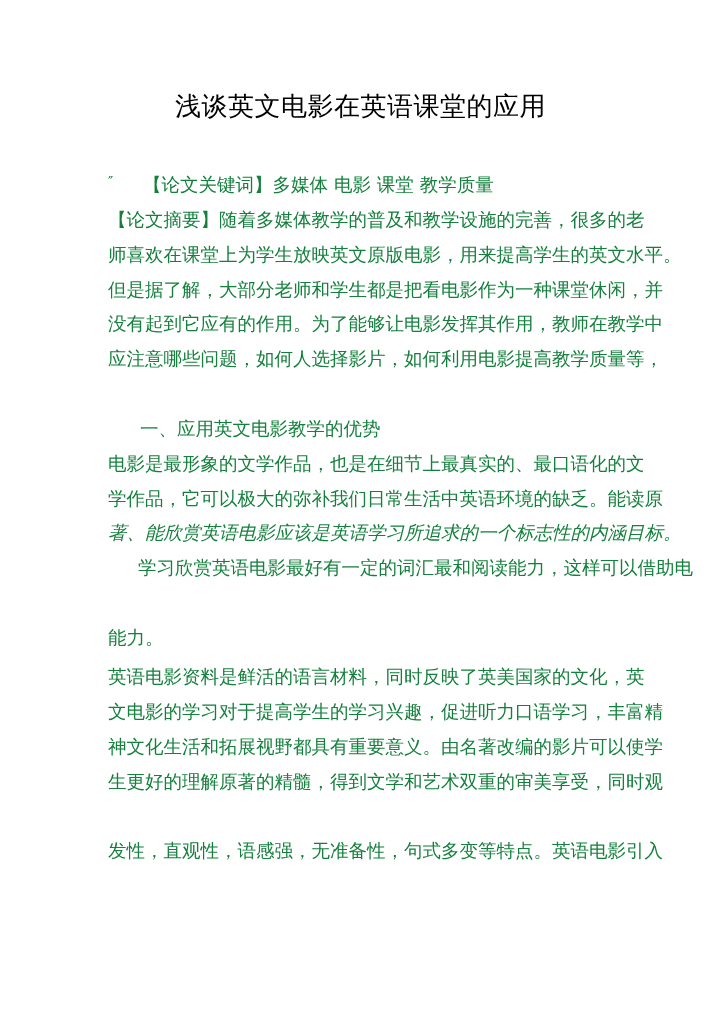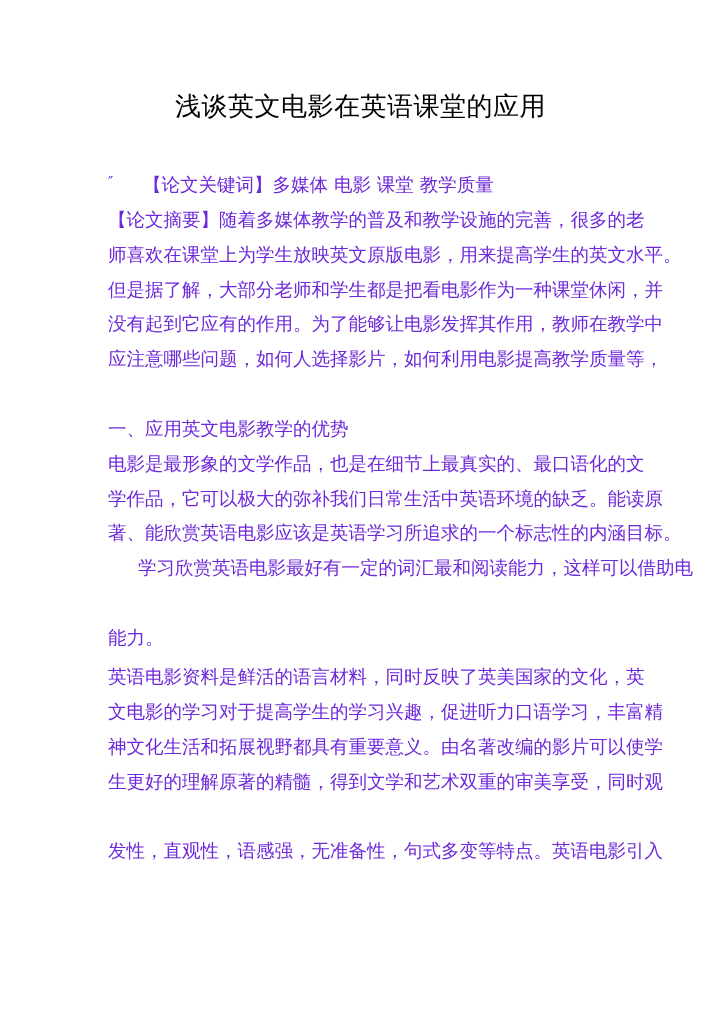--- a/index.html
+++ b/index.html
@@ -2,44 +2,44 @@
 <html><head>
 <meta charset="utf-8">
 <style>
   html, body { margin:0; padding:0; background:#ffffff; }
   body { width:721px; height:1020px; overflow:hidden; position:relative;
          font-family:"DejaVu Serif","Liberation Serif",serif; color:#111; }
   .page { position:absolute; left:0; top:0; width:572px; height:1020px; background:#fff; }
   .title { position:absolute; left:0; width:721px; top:88px; text-align:center;
            font-size:26px; line-height:36px; letter-spacing:0.5px; color:#000; }
   .line { position:absolute; left:108px; width:520px; font-size:18.5px; line-height:26px;
-          white-space:nowrap; color:#6d28d9; }
+          white-space:nowrap; color:#15803d; }
   .mark { font-size:14px; position:relative; top:-4px; }
 </style>
 </head>
 <body>
 
 <div class="page">
   <div class="title">浅谈英文电影在英语课堂的应用</div>
 
   <div class="line" style="top:172px;">
     <span class="mark">″</span>
     <span style="display:inline-block;width:18px;"></span>
     <span>【论文关键词】多媒体  电影  课堂  教学质量</span>
   </div>
 
   <div class="line" style="top:207px;"> 【论文摘要】随着多媒体教学的普及和教学设施的完善，很多的老</div>
   <div class="line" style="top:242px;">师喜欢在课堂上为学生放映英文原版电影，用来提高学生的英文水平。</div>
   <div class="line" style="top:277px;">但是据了解，大部分老师和学生都是把看电影作为一种课堂休闲，并</div>
   <div class="line" style="top:311px;">没有起到它应有的作用。为了能够让电影发挥其作用，教师在教学中</div>
   <div class="line" style="top:346px;">应注意哪些问题，如何人选择影片，如何利用电影提高教学质量等，</div>
-  <div class="line" style="top:416px;"> 一、应用英文电影教学的优势</div>
+  <div class="line" style="top:416px;margin-left:32px;"> 一、应用英文电影教学的优势</div>
   <div class="line" style="top:451px;">  电影是最形象的文学作品，也是在细节上最真实的、最口语化的文</div>
   <div class="line" style="top:486px;">学作品，它可以极大的弥补我们日常生活中英语环境的缺乏。能读原</div>
-  <div class="line" style="top:520px;">著、能欣赏英语电影应该是英语学习所追求的一个标志性的内涵目标。</div>
+  <div class="line" style="top:520px;font-style:italic;">著、能欣赏英语电影应该是英语学习所追求的一个标志性的内涵目标。</div>
   <div class="line" style="top:555px;margin-left:30px;">学习欣赏英语电影最好有一定的词汇最和阅读能力，这样可以借助电</div>
   <div class="line" style="top:625px;">能力。</div>
   <div class="line" style="top:664px;">  英语电影资料是鲜活的语言材料，同时反映了英美国家的文化，英</div>
   <div class="line" style="top:699px;">文电影的学习对于提高学生的学习兴趣，促进听力口语学习，丰富精</div>
   <div class="line" style="top:734px;">神文化生活和拓展视野都具有重要意义。由名著改编的影片可以使学</div>
   <div class="line" style="top:769px;">生更好的理解原著的精髓，得到文学和艺术双重的审美享受，同时观</div>
   <div class="line" style="top:838px;">发性，直观性，语感强，无准备性，句式多变等特点。英语电影引入</div>
 </div>
 
 </body></html>

